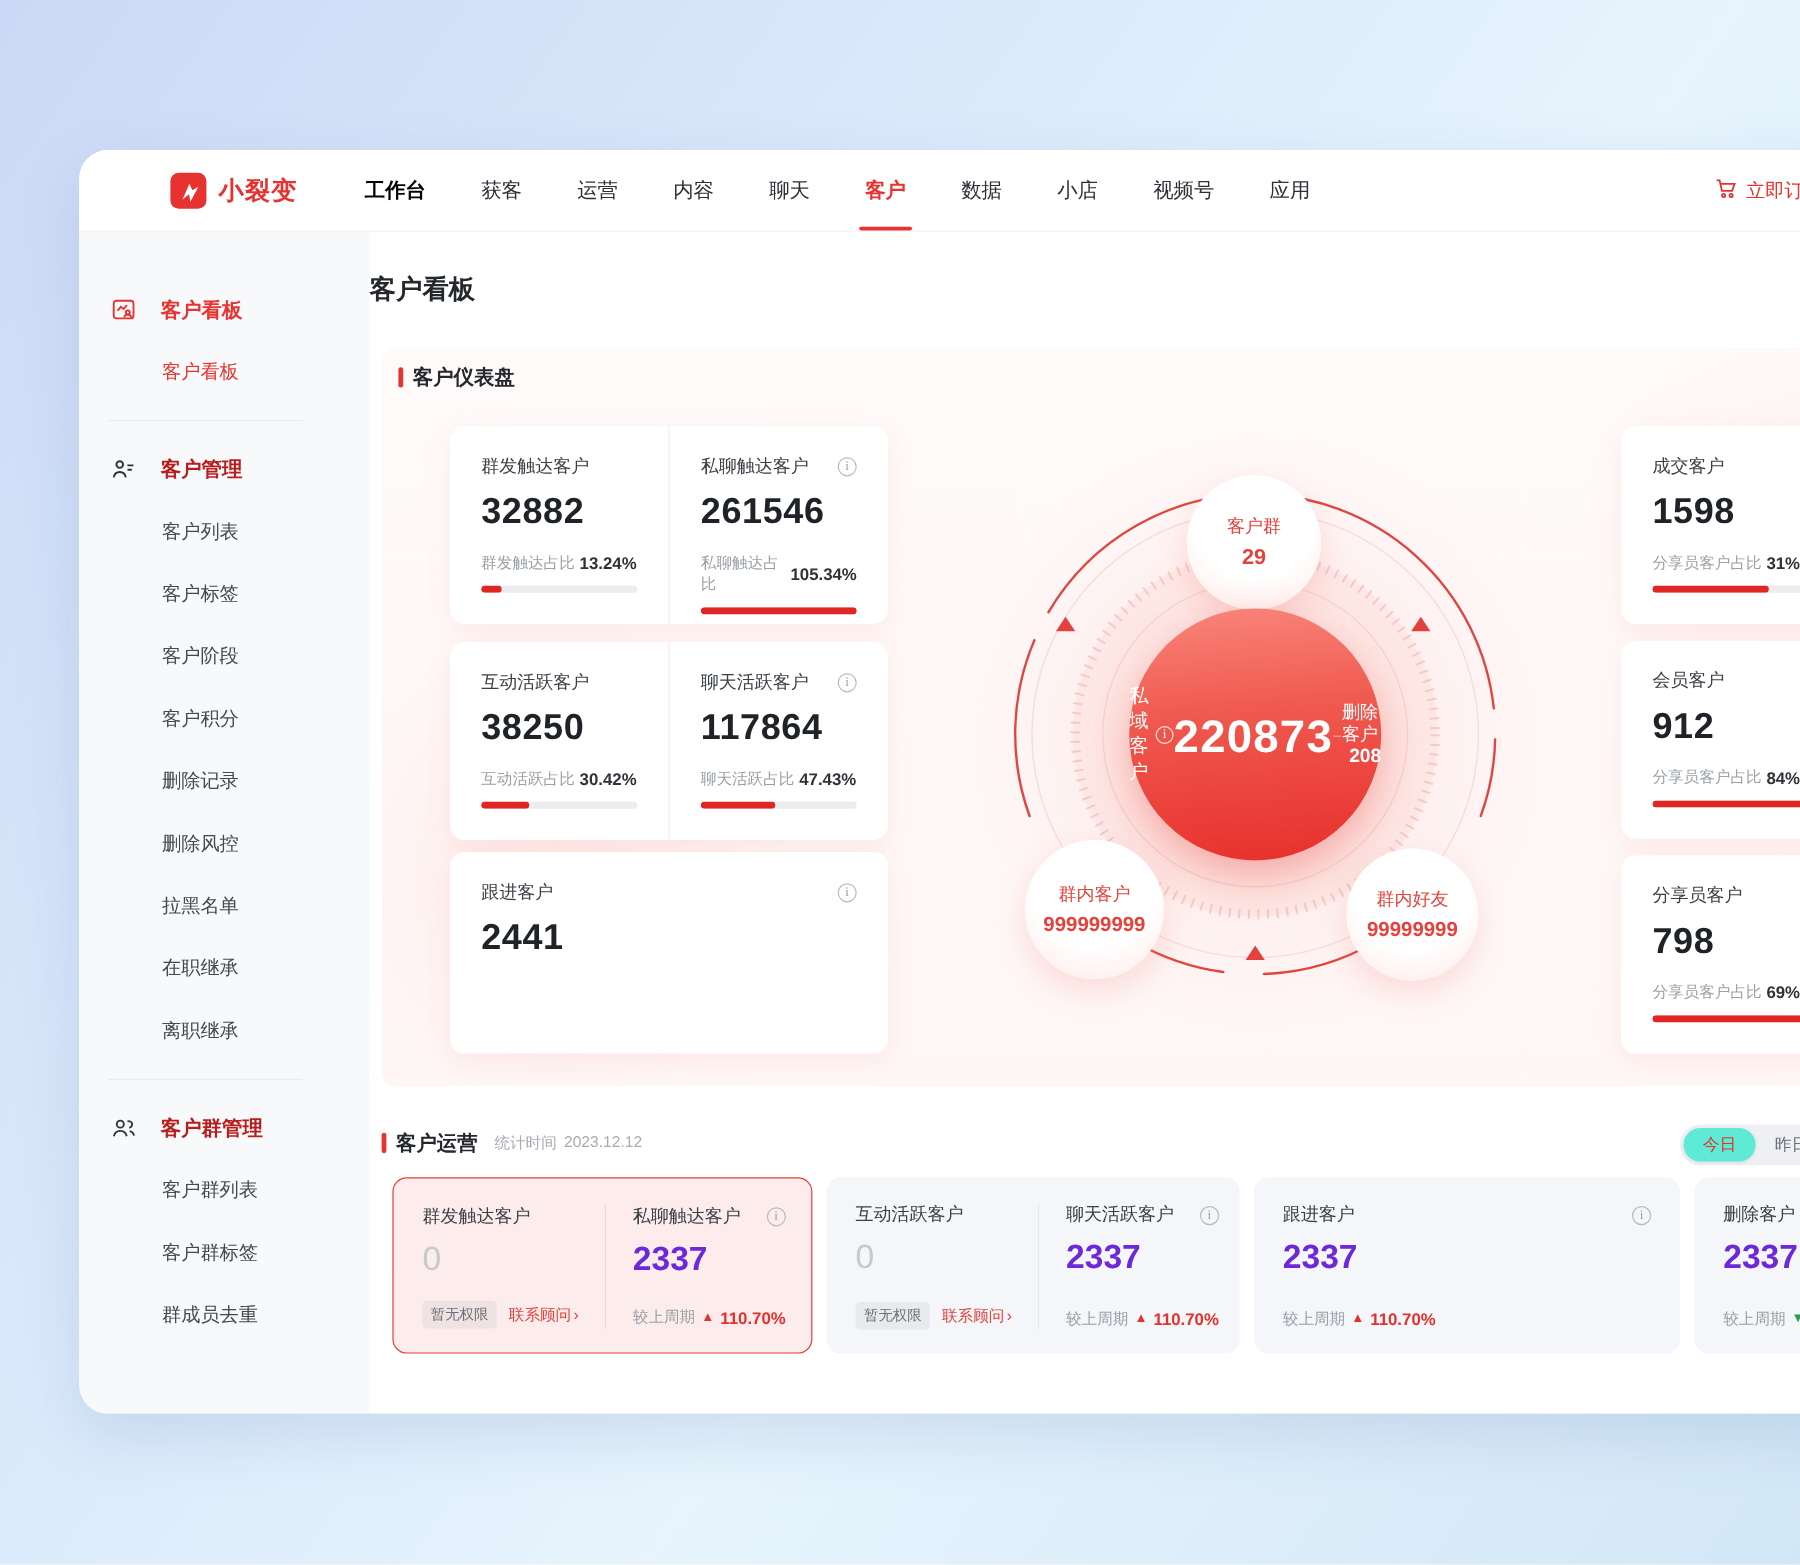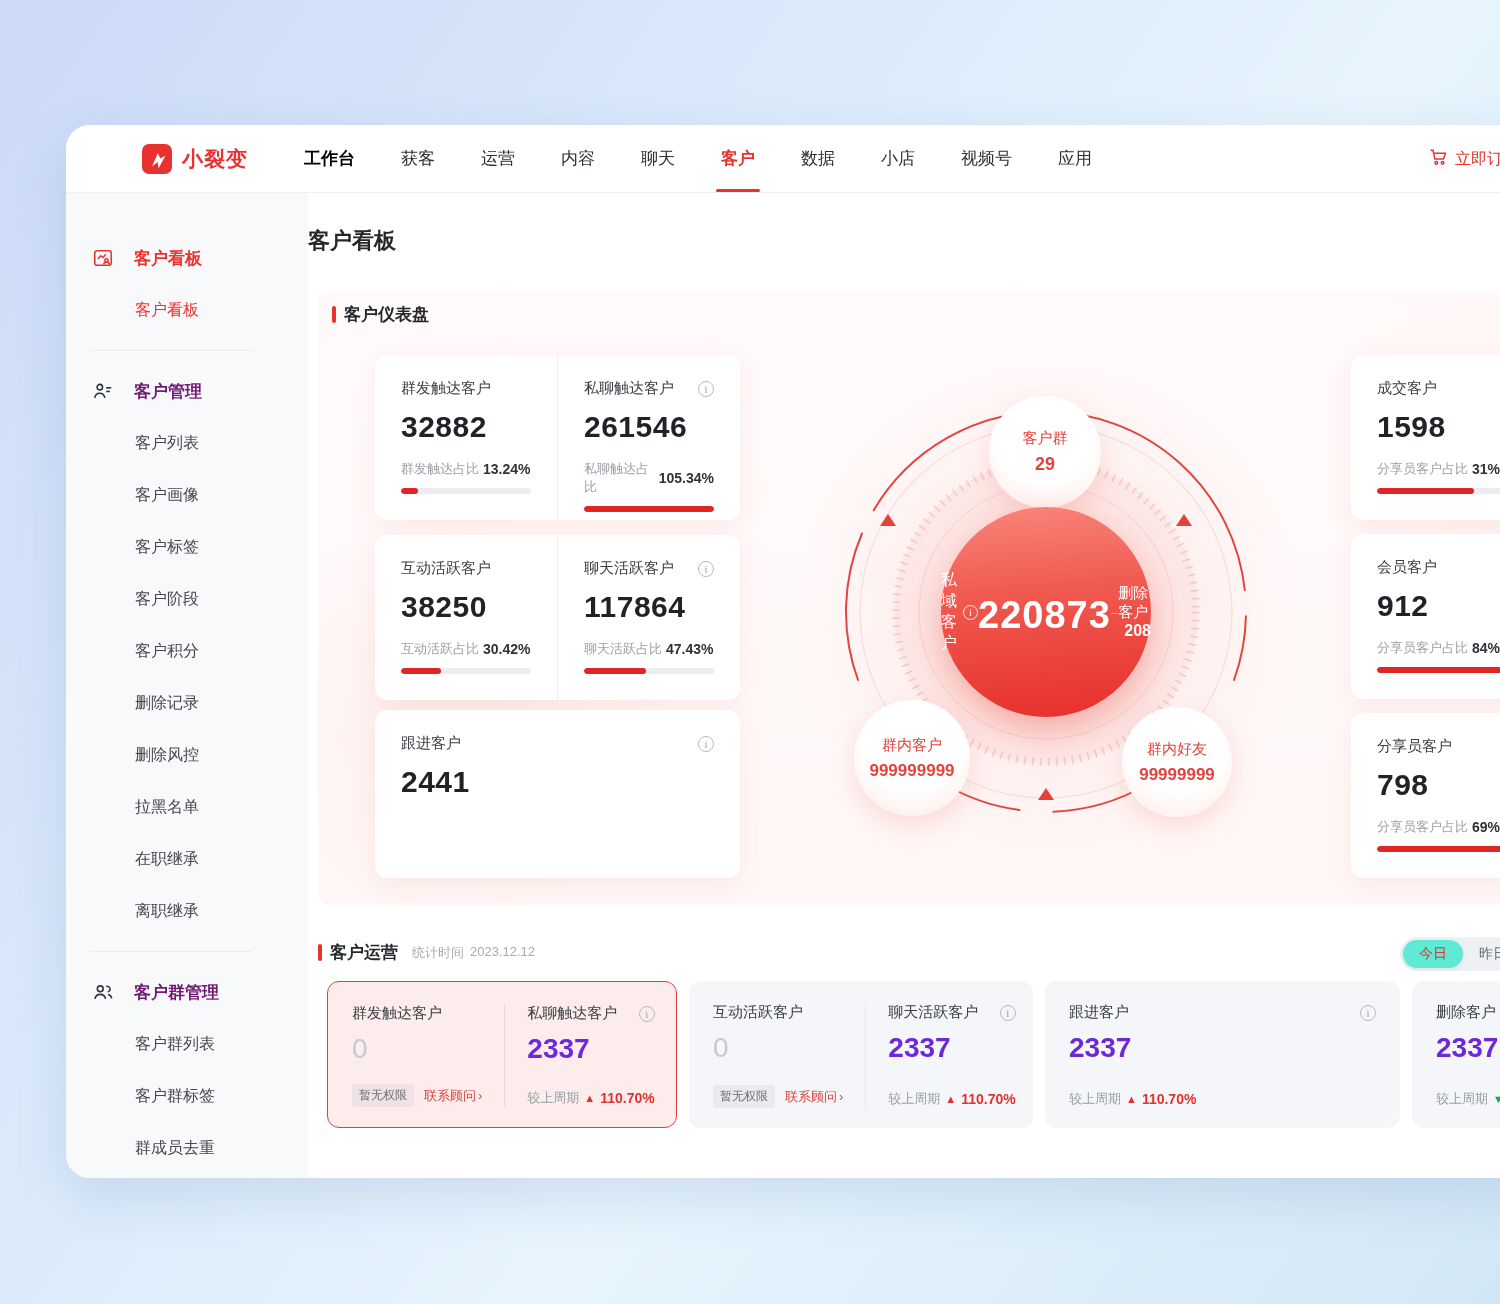--- a/index.html
+++ b/index.html
@@ -26,21 +26,21 @@
   .nav-item.active { color:#e8322f; font-weight:600; }
   .nav-item.active::after { content:""; position:absolute; left:50%; transform:translateX(-50%);
             bottom:-22px; width:44px; height:3px; background:#e8322f; border-radius:2px; }
   .nav-cta { position:absolute; left:1362px; top:0; height:68px; display:flex; align-items:center;
              gap:7px; color:#e8322f; font-size:16px; white-space:nowrap; cursor:pointer; }
 
   
   .app-body { display:flex; height:985px; }
   .sidebar { width:242px; flex:none; background:#f8f9fb; padding-top:39px; overflow:hidden; }
   .side-head { display:flex; align-items:center; height:52px; padding-left:24px; gap:18px; cursor:pointer; }
-  .side-head .t { font-size:17px; font-weight:700; color:#701a75; }
+  .side-head .t { font-size:17px; font-weight:700; color:#b91c1c; }
   .side-head.active .t { color:#e8322f; }
   .side-sub { display:flex; align-items:center; height:52px; padding-left:69px; font-size:16px;
               color:#45484e; cursor:pointer; }
   .side-sub.active { color:#e8322f; }
   .side-div { height:1px; background:#ececee; margin:14px 56px 14px 24px; }
   .icon-cell { width:26px; display:flex; justify-content:center; }
 
   .main { position:relative; flex:1; background:#fff; }
   .page-title { position:absolute; left:0; top:33px; font-size:22px; font-weight:700; color:#24272c; }
 
@@ -193,23 +193,20 @@
               <line x1="15.5" y1="8.5" x2="21" y2="8.5"></line>
                 <line x1="15.5" y1="12.5" x2="19.5" y2="12.5"></line>
             </svg>
           </span>
           <span class="t">客户管理</span>
         </div>
         <div class="side-sub">
             <span>客户列表</span>
           </div>
         <div class="side-sub">
-            <span>客户画像</span>
-          </div>
-        <div class="side-sub">
             <span>客户标签</span>
           </div>
         <div class="side-sub">
             <span>客户阶段</span>
           </div>
         <div class="side-sub">
             <span>客户积分</span>
           </div>
         <div class="side-sub">
             <span>删除记录</span>

